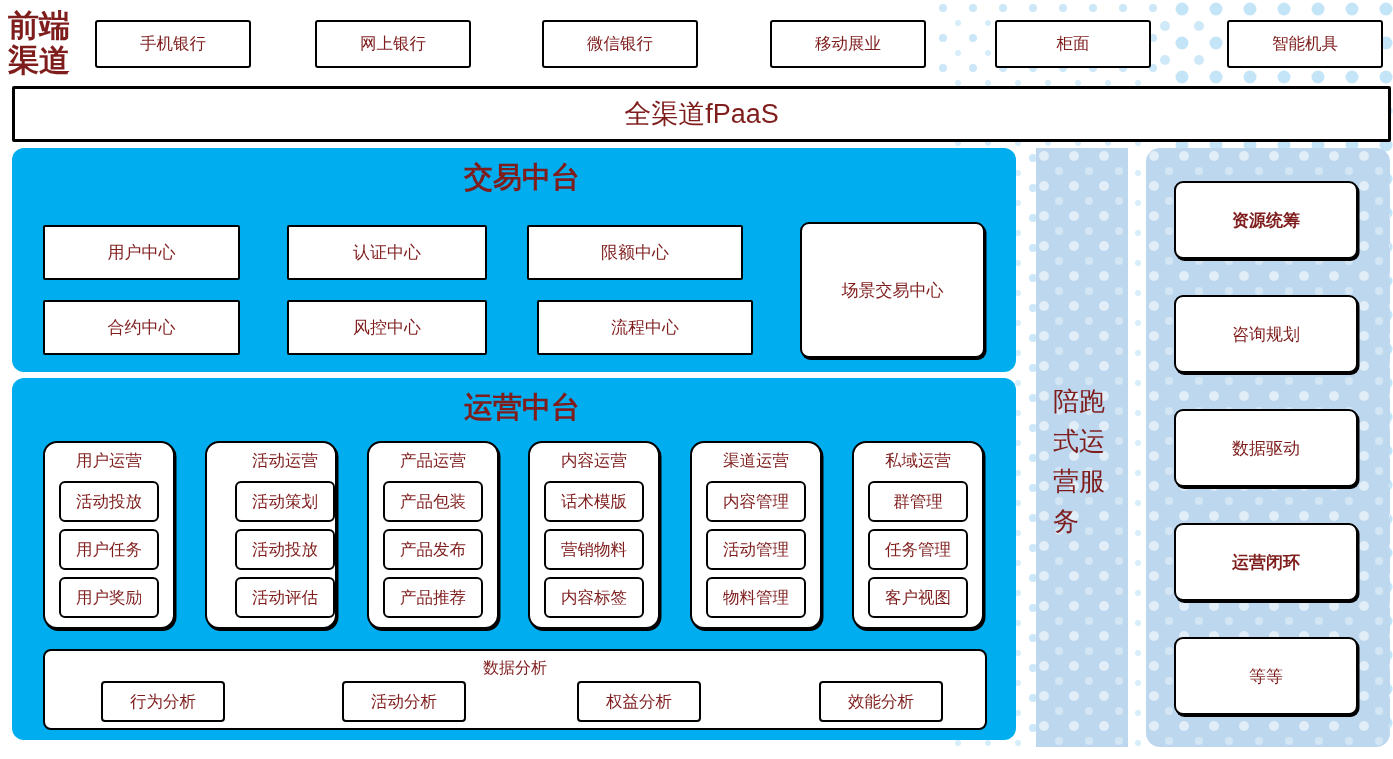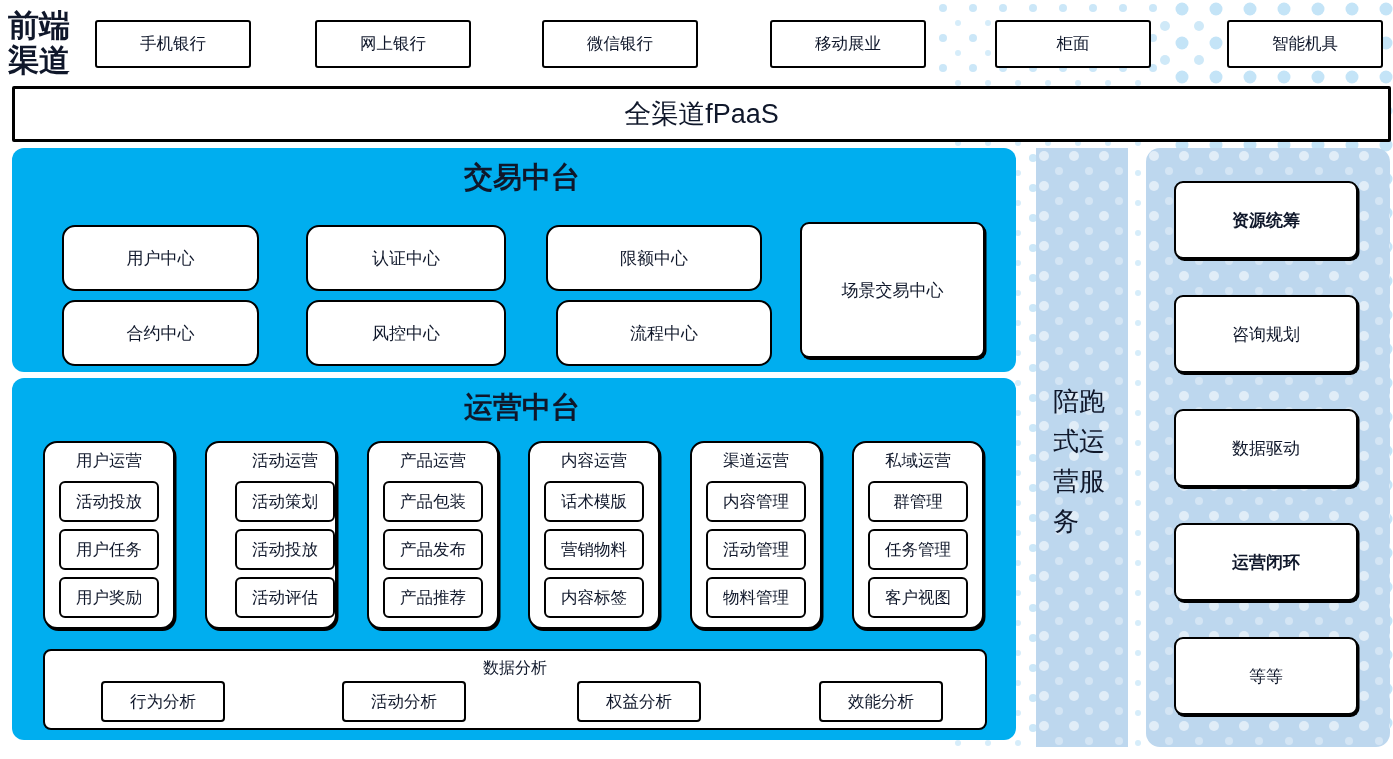--- a/index.html
+++ b/index.html
@@ -1,18 +1,18 @@
 <!DOCTYPE html>
 <html><head>
 <meta charset="utf-8">
 <style>
   html,body{margin:0;padding:0;background:#fff;}
   .stage{
     position:relative;width:1393px;height:759px;background:#ffffff;
-    font-family:"Liberation Sans",sans-serif;color:#0f172a;overflow:hidden;
+    font-family:"Liberation Sans",sans-serif;color:#7f1d1d;overflow:hidden;
   }
   .abs{position:absolute;box-sizing:border-box;}
   .box{
     position:absolute;box-sizing:border-box;background:#fff;border:2px solid #000;
     display:flex;align-items:center;justify-content:center;text-align:center;
   }
   
   .fc-label{
     position:absolute;left:8px;top:8px;width:68px;
     font-family:"Liberation Serif",serif;font-weight:bold;font-size:31px;line-height:35px;
@@ -20,21 +20,21 @@
   .ch-box{top:20px;width:156px;height:48px;border-radius:3px;font-size:16.5px;}
   
   .fpaas{left:12px;top:86px;width:1379px;height:56px;border-width:3px;border-radius:2px;
          font-size:27px;font-weight:500;}
   
   .blue-panel{position:absolute;background:#00AEEF;border-radius:12px;}
   .panel-title{
     position:absolute;top:10px;left:16px;right:0;text-align:center;
     font-family:"Liberation Serif",serif;font-weight:bold;font-size:29px;
   }
-  .tc-box{height:66px;border-radius:13px;font-size:17px;margin-left:19px;}
+  .tc-box{height:55px;border-radius:2px;font-size:17px;}
   .scene-box{left:788px;top:74px;width:185px;height:136px;border-radius:9px;
              box-shadow:1.5px 2px 0 #000;font-size:17px;}
   
   .group{
     position:absolute;top:63px;width:132px;height:188px;background:#fff;border:2px solid #000;
     border-radius:14px;box-shadow:1.5px 2px 0 #000;box-sizing:border-box;
     display:flex;flex-direction:column;align-items:center;padding-top:7px;text-align:center;
   }
   .group-title{font-size:16.5px;margin-bottom:9px;}
   .group-item{

